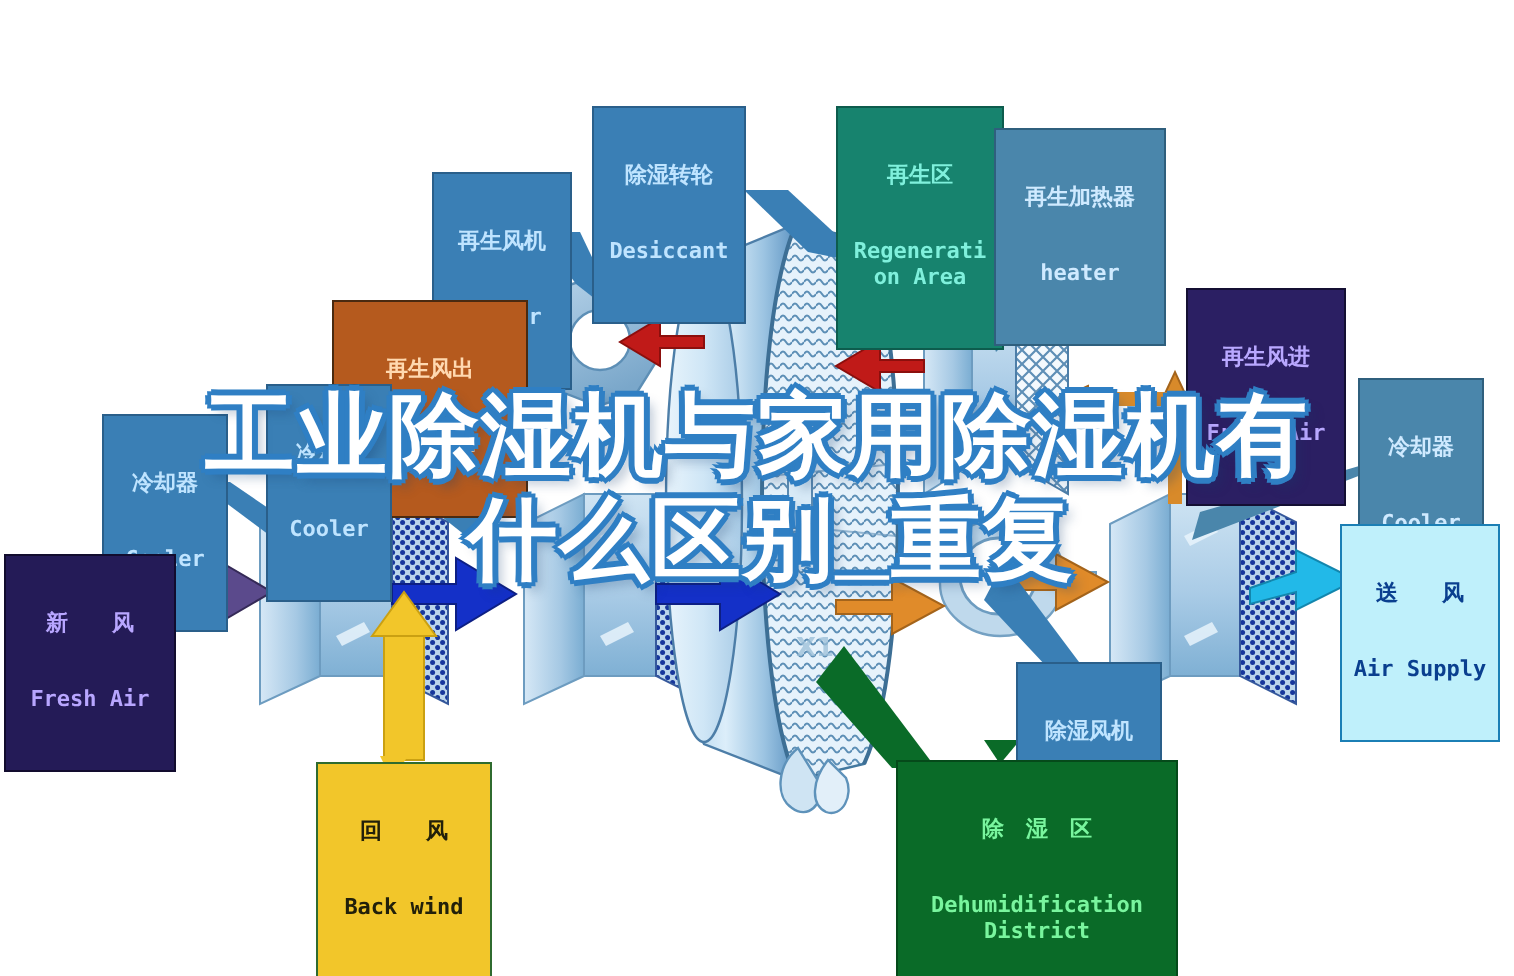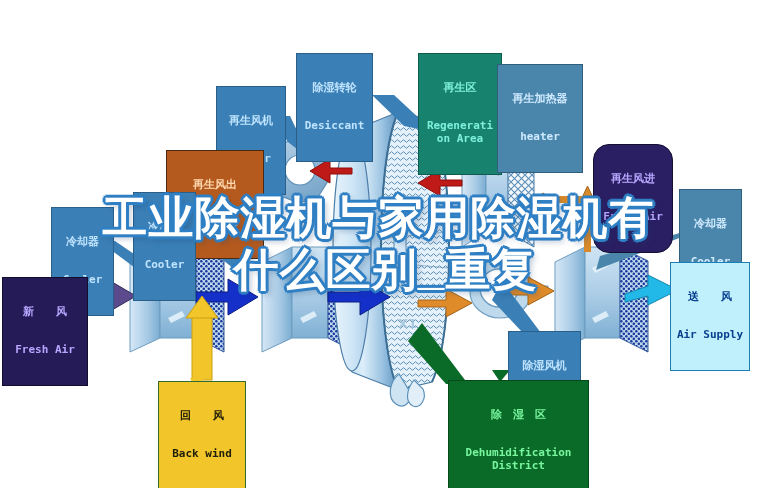--- a/index.html
+++ b/index.html
@@ -268,21 +268,21 @@
   <div class="lbl sty-blue2" style="left:497px;top:64px;width:86px;padding:3px 2px;font-size:11px;">
     <span class="cn">再生加热器</span>
     <span class="en">heater</span>
   </div>
 
   <div class="lbl sty-orange" style="left:166px;top:150px;width:98px;padding:3px 2px;font-size:11px;">
     <span class="cn">再生风出</span>
     <span class="en">Exhaust</span>
   </div>
 
-  <div class="lbl sty-navy" style="left:593px;top:144px;width:80px;padding:3px 2px;font-size:11px;border-radius:16px;">
+  <div class="lbl sty-navy" style="left:593px;top:144px;width:80px;padding:3px 2px;font-size:11px;">
     <span class="cn">再生风进</span>
     <span class="en">Fresh Air</span>
   </div>
 
   <div class="lbl sty-blue2" style="left:679px;top:189px;width:63px;padding:3px 2px;font-size:11px;">
     <span class="cn">冷却器</span>
     <span class="en">Cooler</span>
   </div>
 
   <div class="lbl sty-blue" style="left:51px;top:207px;width:63px;padding:3px 2px;font-size:11px;">

